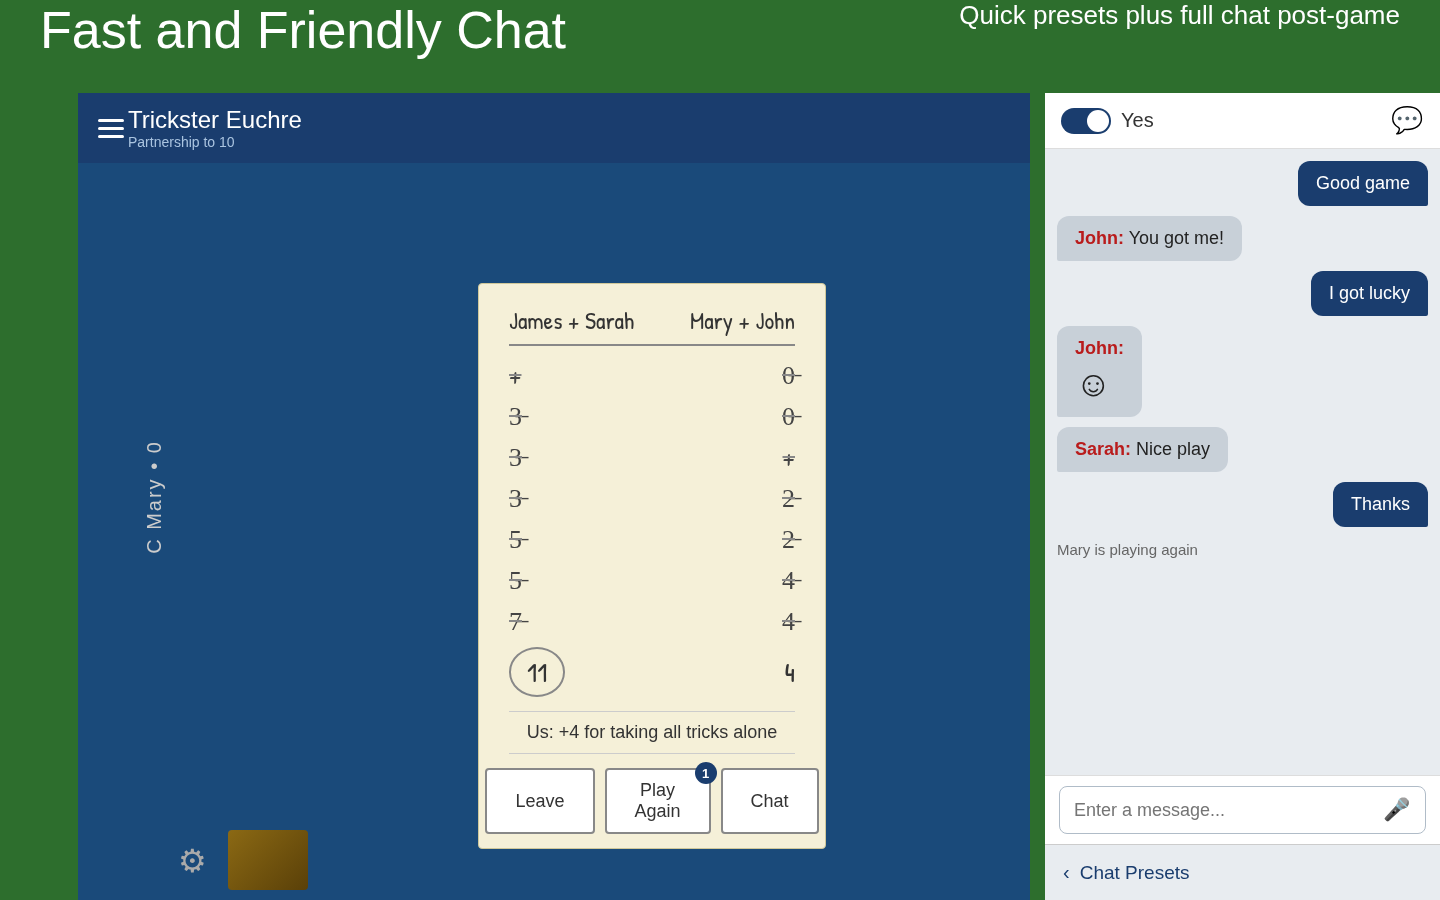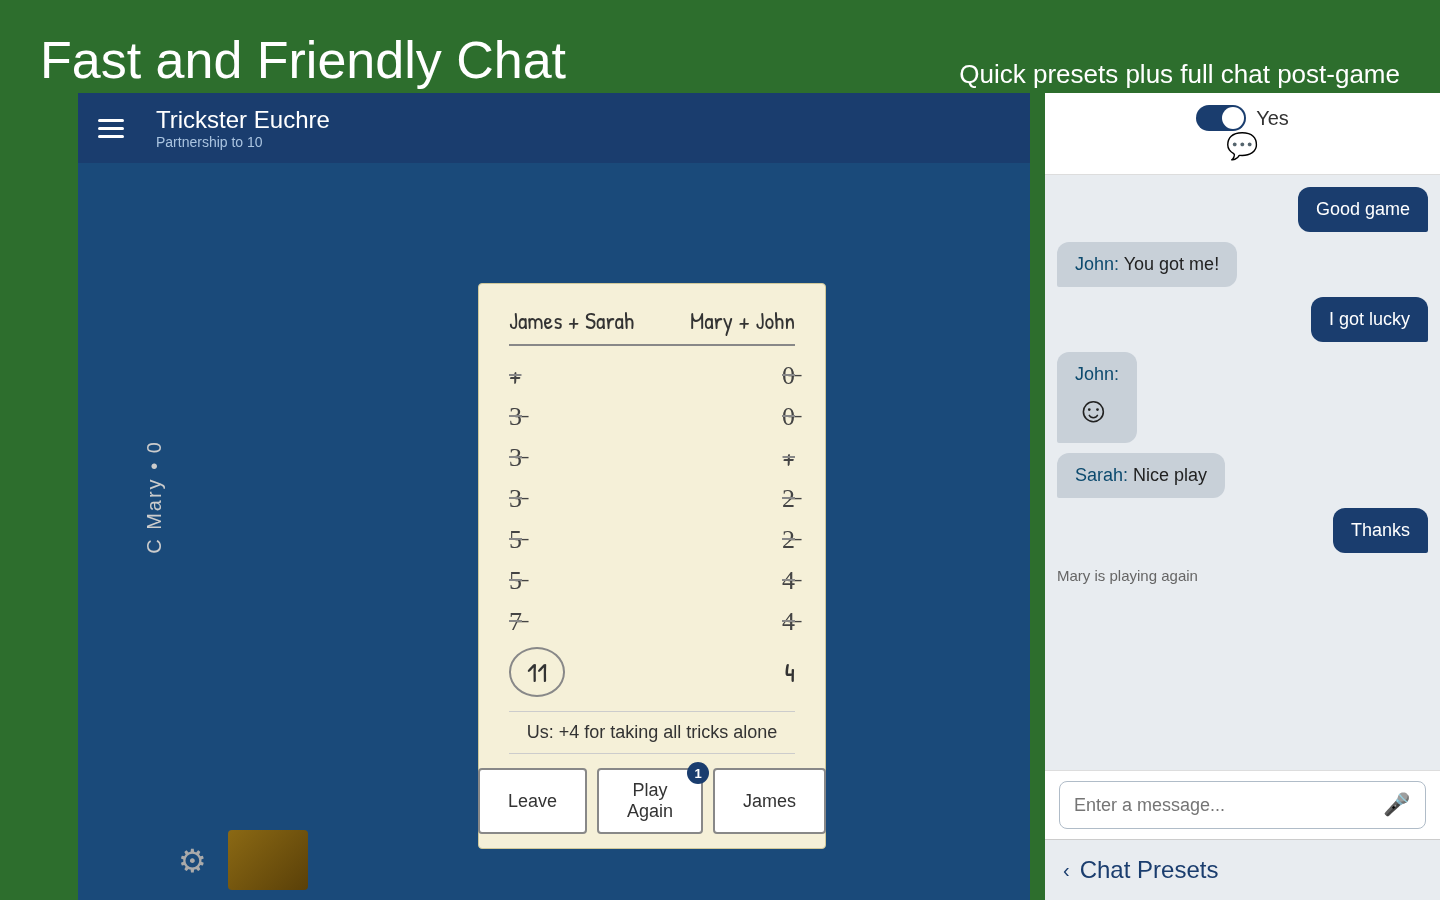--- a/index.html
+++ b/index.html
@@ -18,21 +18,21 @@
       inset: 0;
       background: #2d6e2d;
     }
 
     
     .top-header {
       position: absolute;
       top: 0; left: 0; right: 0;
       height: 90px;
       display: flex;
-      align-items: flex-end;
+      align-items: flex-start;
       justify-content: space-between;
       padding: 0 40px;
       z-index: 10;
     }
     .top-header-title {
       font-size: 52px;
       font-weight: 300;
       color: white;
       letter-spacing: 0;
     }
@@ -53,21 +53,21 @@
       border-radius: 4px 0 0 0;
     }
 
     
     .game-topbar {
       background: #1a3d6e;
       height: 70px;
       display: flex;
       align-items: center;
       padding: 0 20px;
-      gap: 32px;
+      gap: 4px;
     }
     .hamburger {
       display: flex;
       flex-direction: column;
       gap: 5px;
       cursor: pointer;
     }
     .hamburger span {
       display: block;
       width: 26px;
@@ -217,26 +217,25 @@
       right: 0;
       width: 395px;
       bottom: 0;
       background: #e8ecf0;
       display: flex;
       flex-direction: column;
     }
 
     .chat-topbar {
       background: white;
-      padding: 12px 2px;
+      padding: 12px 16px;
       display: flex;
       align-items: center;
       justify-content: space-between;
       border-bottom: 1px solid #ddd;
-      flex-direction: column;
     }
 
     .toggle-container {
       display: flex;
       align-items: center;
       gap: 10px;
     }
     .toggle-switch {
       width: 50px;
       height: 26px;
@@ -288,22 +287,22 @@
     .msg-incoming {
       align-self: flex-start;
       background: #c8d0d8;
       color: #222;
       border-radius: 12px 12px 12px 2px;
       padding: 12px 18px;
       font-size: 18px;
       max-width: 80%;
     }
     .msg-sender {
-      font-weight: normal;
-      color: #0c4a6e;
+      font-weight: bold;
+      color: #b91c1c;
       margin-top: 42px;
     }
     .msg-emoji {
       font-size: 36px;
       display: block;
       margin-top: 4px;
     }
     .status-text {
       font-size: 15px;
       color: #666;
@@ -347,21 +346,21 @@
       align-items: center;
       gap: 10px;
       border-top: 1px solid #ccc;
     }
     .chevron-left {
       font-size: 20px;
       color: #1a3d6e;
       cursor: pointer;
     }
     .chat-presets-label {
-      font-size: 24px;
+      font-size: 19px;
       color: #1a3d6e;
       font-weight: 500;
     }
 
     
     .messages-area::-webkit-scrollbar { width: 4px; }
     .messages-area::-webkit-scrollbar-thumb { background: #bbb; border-radius: 2px; }
   </style>
 </head>
 <body>
@@ -430,21 +429,21 @@
     </div>
 
     <div class="score-message">Us: +4 for taking all tricks alone</div>
 
     <div class="score-buttons">
       <button class="score-btn">Leave</button>
       <button class="score-btn">
         <span>Play Again</span>
         <span class="play-again-badge">1</span>
       </button>
-      <button class="score-btn">James</button>
+      <button class="score-btn">Chat</button>
     </div>
   </div>
 
   <div class="settings-icon">⚙</div>
 
   <div class="card-deck"></div>
 </div>
 
 <div class="chat-panel">
 

